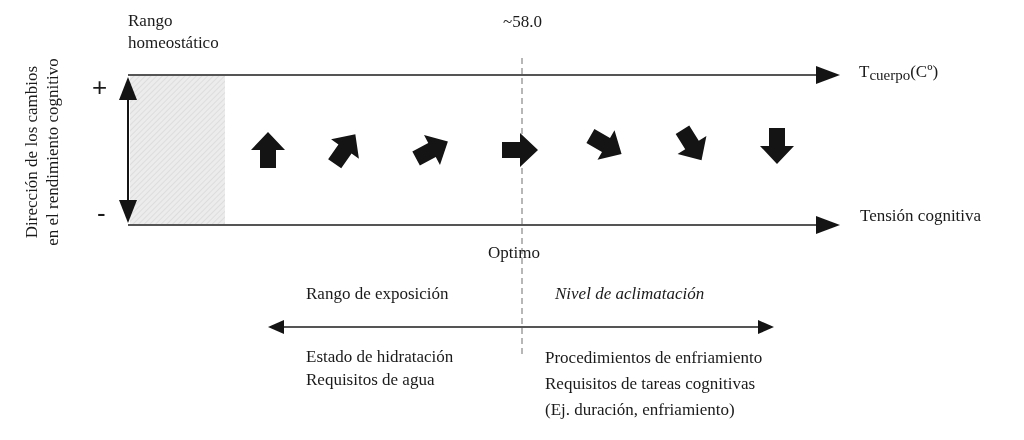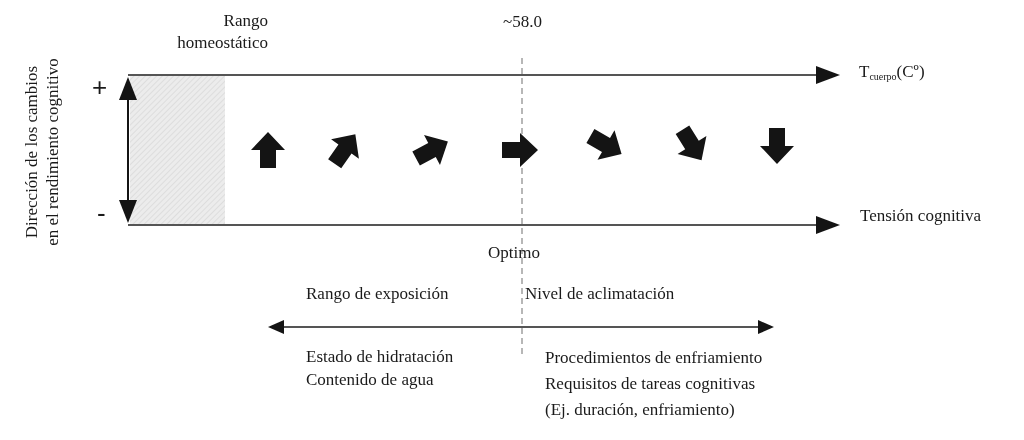--- a/index.html
+++ b/index.html
@@ -1,24 +1,24 @@
 <!DOCTYPE html>
 <html><head>
 <meta charset="utf-8">
 <style>
   html, body { margin:0; padding:0; background:#ffffff; }
   body { width:1024px; height:440px; position:relative; overflow:hidden;
          font-family:"Liberation Serif", "DejaVu Serif", serif; color:#1a1a1a; }
   svg.diagram { position:absolute; left:0; top:0; }
   .txt { position:absolute; font-size:17px; line-height:20px; white-space:nowrap; }
-  .center { text-align:right; }
+  .center { text-align:left; }
   .ylabel { position:absolute; left:42px; top:152px; transform:translate(-50%,-50%) rotate(-90deg);
             font-size:17px; line-height:21px; text-align:center; white-space:nowrap; }
   .sign { position:absolute; font-size:26px; font-family:"Liberation Sans", sans-serif; }
-  sub { font-size:10px; vertical-align:-3px; }
+  sub { font-size:15px; vertical-align:-3px; }
 </style>
 </head>
 <body>
 
 <svg class="diagram" width="1024" height="440" viewBox="0 0 1024 440">
   <defs>
     <pattern id="hatch" width="4" height="4" patternUnits="userSpaceOnUse" patternTransform="rotate(45)">
       <rect width="4" height="4" fill="#ececec"></rect>
       <line x1="0" y1="0" x2="0" y2="4" stroke="#cfcfcf" stroke-width="1"></line>
     </pattern>
@@ -92,24 +92,24 @@
 <div class="sign" style="left:92px; top:72px;">+</div>
 <div class="sign" style="left:97px; top:198px;">-</div>
 
 <div class="txt" style="left:859px; top:62px;"><span>T</span><sub>cuerpo</sub><span>(Cº)</span></div>
 
 <div class="txt" style="left:860px; top:206px;">Tensión cognitiva</div>
 
 <div class="txt" style="left:488px; top:243px;">Optimo</div>
 
 <div class="txt" style="left:306px; top:284px;">Rango de exposición</div>
-<div class="txt" style="left:525px; top:284px;">Nivel de aclimatación</div>
+<div class="txt" style="left:555px; top:284px;font-style:italic;">Nivel de aclimatación</div>
 
 <div class="txt" style="left:306px; top:345px; line-height:23px;">
   <div>Estado de hidratación</div>
-  <div>Contenido de agua</div>
+  <div>Requisitos de agua</div>
 </div>
 
 <div class="txt" style="left:545px; top:345px; line-height:26px;">
   <div>Procedimientos de enfriamiento</div>
   <div>Requisitos de tareas cognitivas</div>
   <div>(Ej. duración, enfriamiento)</div>
 </div>
 
 </body></html>

